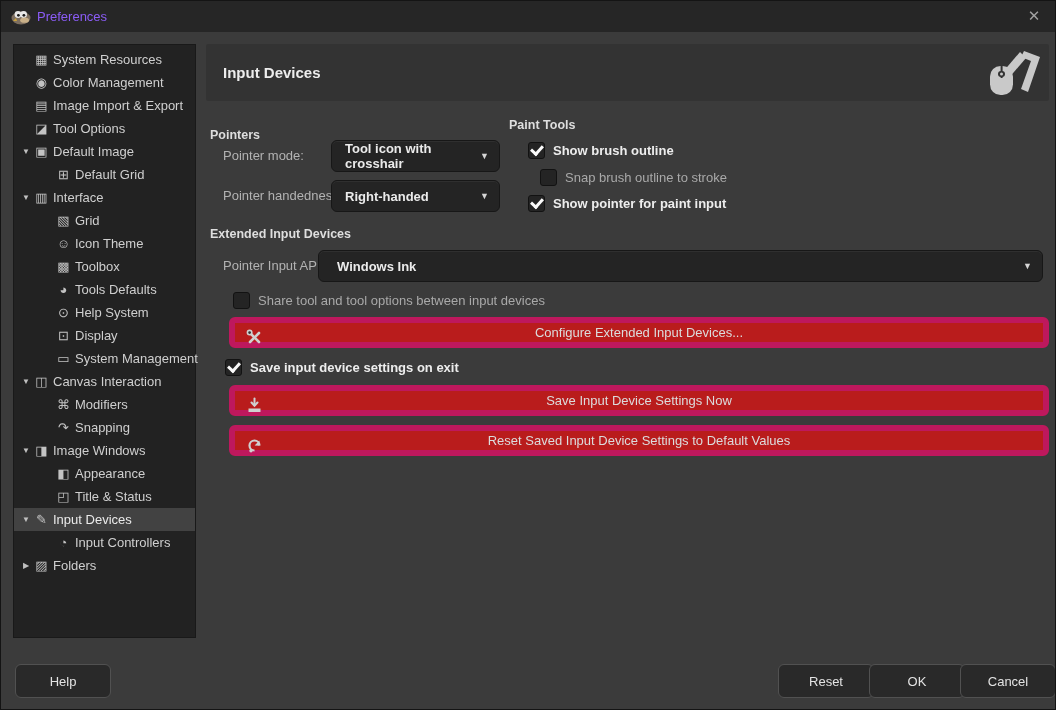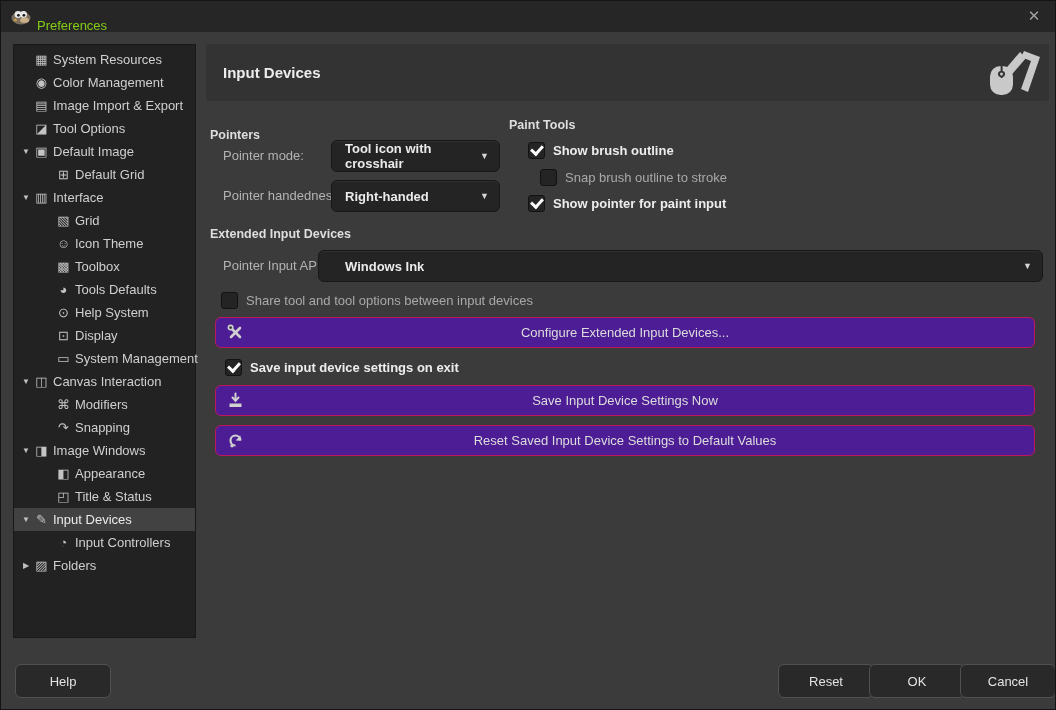--- a/index.html
+++ b/index.html
@@ -4,21 +4,21 @@
 <style>
   html,body{margin:0;padding:0;background:#1a1a1a;}
   .window{
     position:relative;width:1056px;height:710px;background:#3b3b3b;
     font-family:"Liberation Sans",sans-serif;overflow:hidden;
     border:1px solid #141414;box-sizing:border-box;
   }
   
   .titlebar{position:absolute;left:0;top:0;width:100%;height:31px;background:#262626;}
   .titlebar .app-icon{position:absolute;left:10px;top:7px;width:20px;height:17px;}
-  .titlebar .title{position:absolute;left:36px;top:9px;line-height:31px;font-size:13px;color:#84cc16;}
+  .titlebar .title{position:absolute;left:36px;top:0;line-height:31px;font-size:13px;color:#8b5cf6;}
   .titlebar .close{position:absolute;left:1018px;top:0;width:30px;height:31px;text-align:center;
     line-height:30px;font-size:15px;color:#a2a2a2;cursor:default;}
   
   .sidebar{position:absolute;left:12px;top:43px;width:183px;height:594px;background:#222222;
     border:1px solid #191919;box-sizing:border-box;padding-top:3px;}
   .side-row{height:23px;display:flex;align-items:center;padding-left:5px;font-size:13px;color:#cfcfcf;white-space:nowrap;}
   .side-row .expander{width:14px;font-size:8px;color:#c0c0c0;text-align:center;flex:none;}
   .side-row .s-icon{width:17px;margin-right:3px;font-size:13px;color:#c3c3c3;text-align:center;flex:none;}
   .side-row.lvl1{padding-left:27px;}
   .side-row.selected{background:#424242;color:#eaeaea;}
@@ -35,21 +35,21 @@
     box-shadow:inset 0 1px 0 rgba(255,255,255,0.05);}
   .dd-arrow{font-size:9px;color:#d5d5d5;margin-left:8px;flex:none;}
   
   .check-row{position:absolute;display:flex;align-items:center;gap:8px;font-size:13px;color:#a9a9a9;height:16px;cursor:default;}
   .check-row.on{color:#ededed;font-weight:bold;}
   .checkbox{width:15px;height:15px;background:#242424;border:1px solid #121212;border-radius:3px;
     position:relative;flex:none;box-sizing:content-box;}
   .checkbox.checked::after{content:'';position:absolute;left:2px;top:2px;width:9px;height:5px;
     border-left:3px solid #fbfbfb;border-bottom:3px solid #fbfbfb;transform:rotate(-48deg);}
   
-  .wide-btn{position:absolute;left:214px;width:820px;height:31px;background:#4c1d95;border:1px solid #be185d;
+  .wide-btn{position:absolute;left:228px;width:820px;height:31px;background:#b91c1c;border:6px solid #be185d;
     border-radius:6px;box-sizing:border-box;display:flex;align-items:center;justify-content:center;
     color:#dcdcdc;font-size:13px;cursor:default;}
   .wide-btn .w-icon{position:absolute;left:11px;top:6px;}
   
   .btn{position:absolute;top:663px;width:96px;height:34px;background:#292929;border:1px solid #515151;
     border-radius:6px;box-sizing:border-box;color:#e3e3e3;font-size:13px;
     display:flex;align-items:center;justify-content:center;cursor:default;}
 </style>
 </head>
 <body>
@@ -227,26 +227,26 @@
     <span>Snap brush outline to stroke</span>
   </div>
   <div class="check-row on" style="left:527px;top:194px;">
     <span class="checkbox checked"></span>
     <span>Show pointer for paint input</span>
   </div>
 
   <div class="section-label" style="left:209px;top:226px;">Extended Input Devices</div>
 
   <div class="field-label" style="left:222px;top:249px;">Pointer Input API:</div>
-  <div class="dropdown" style="left:317px;top:249px;width:725px;padding-left:26px;">
+  <div class="dropdown" style="left:317px;top:249px;width:725px;padding-left:18px;">
     <span>Windows Ink</span>
     <span class="dd-arrow">▼</span>
   </div>
 
-  <div class="check-row" style="left:220px;top:291px;justify-content:flex-end;">
+  <div class="check-row" style="left:232px;top:291px;justify-content:flex-end;">
     <span class="checkbox"></span>
     <span>Share tool and tool options between input devices</span>
   </div>
 
   <div class="wide-btn" style="top:316px;">
     <svg class="w-icon" width="17" height="17" viewBox="0 0 17 17">
       <g stroke="#d0d0d0" stroke-width="2.6" stroke-linecap="round">
         <path d="M4 13 L13 4"></path>
           <path d="M4 4 L13 13"></path>
       </g>

